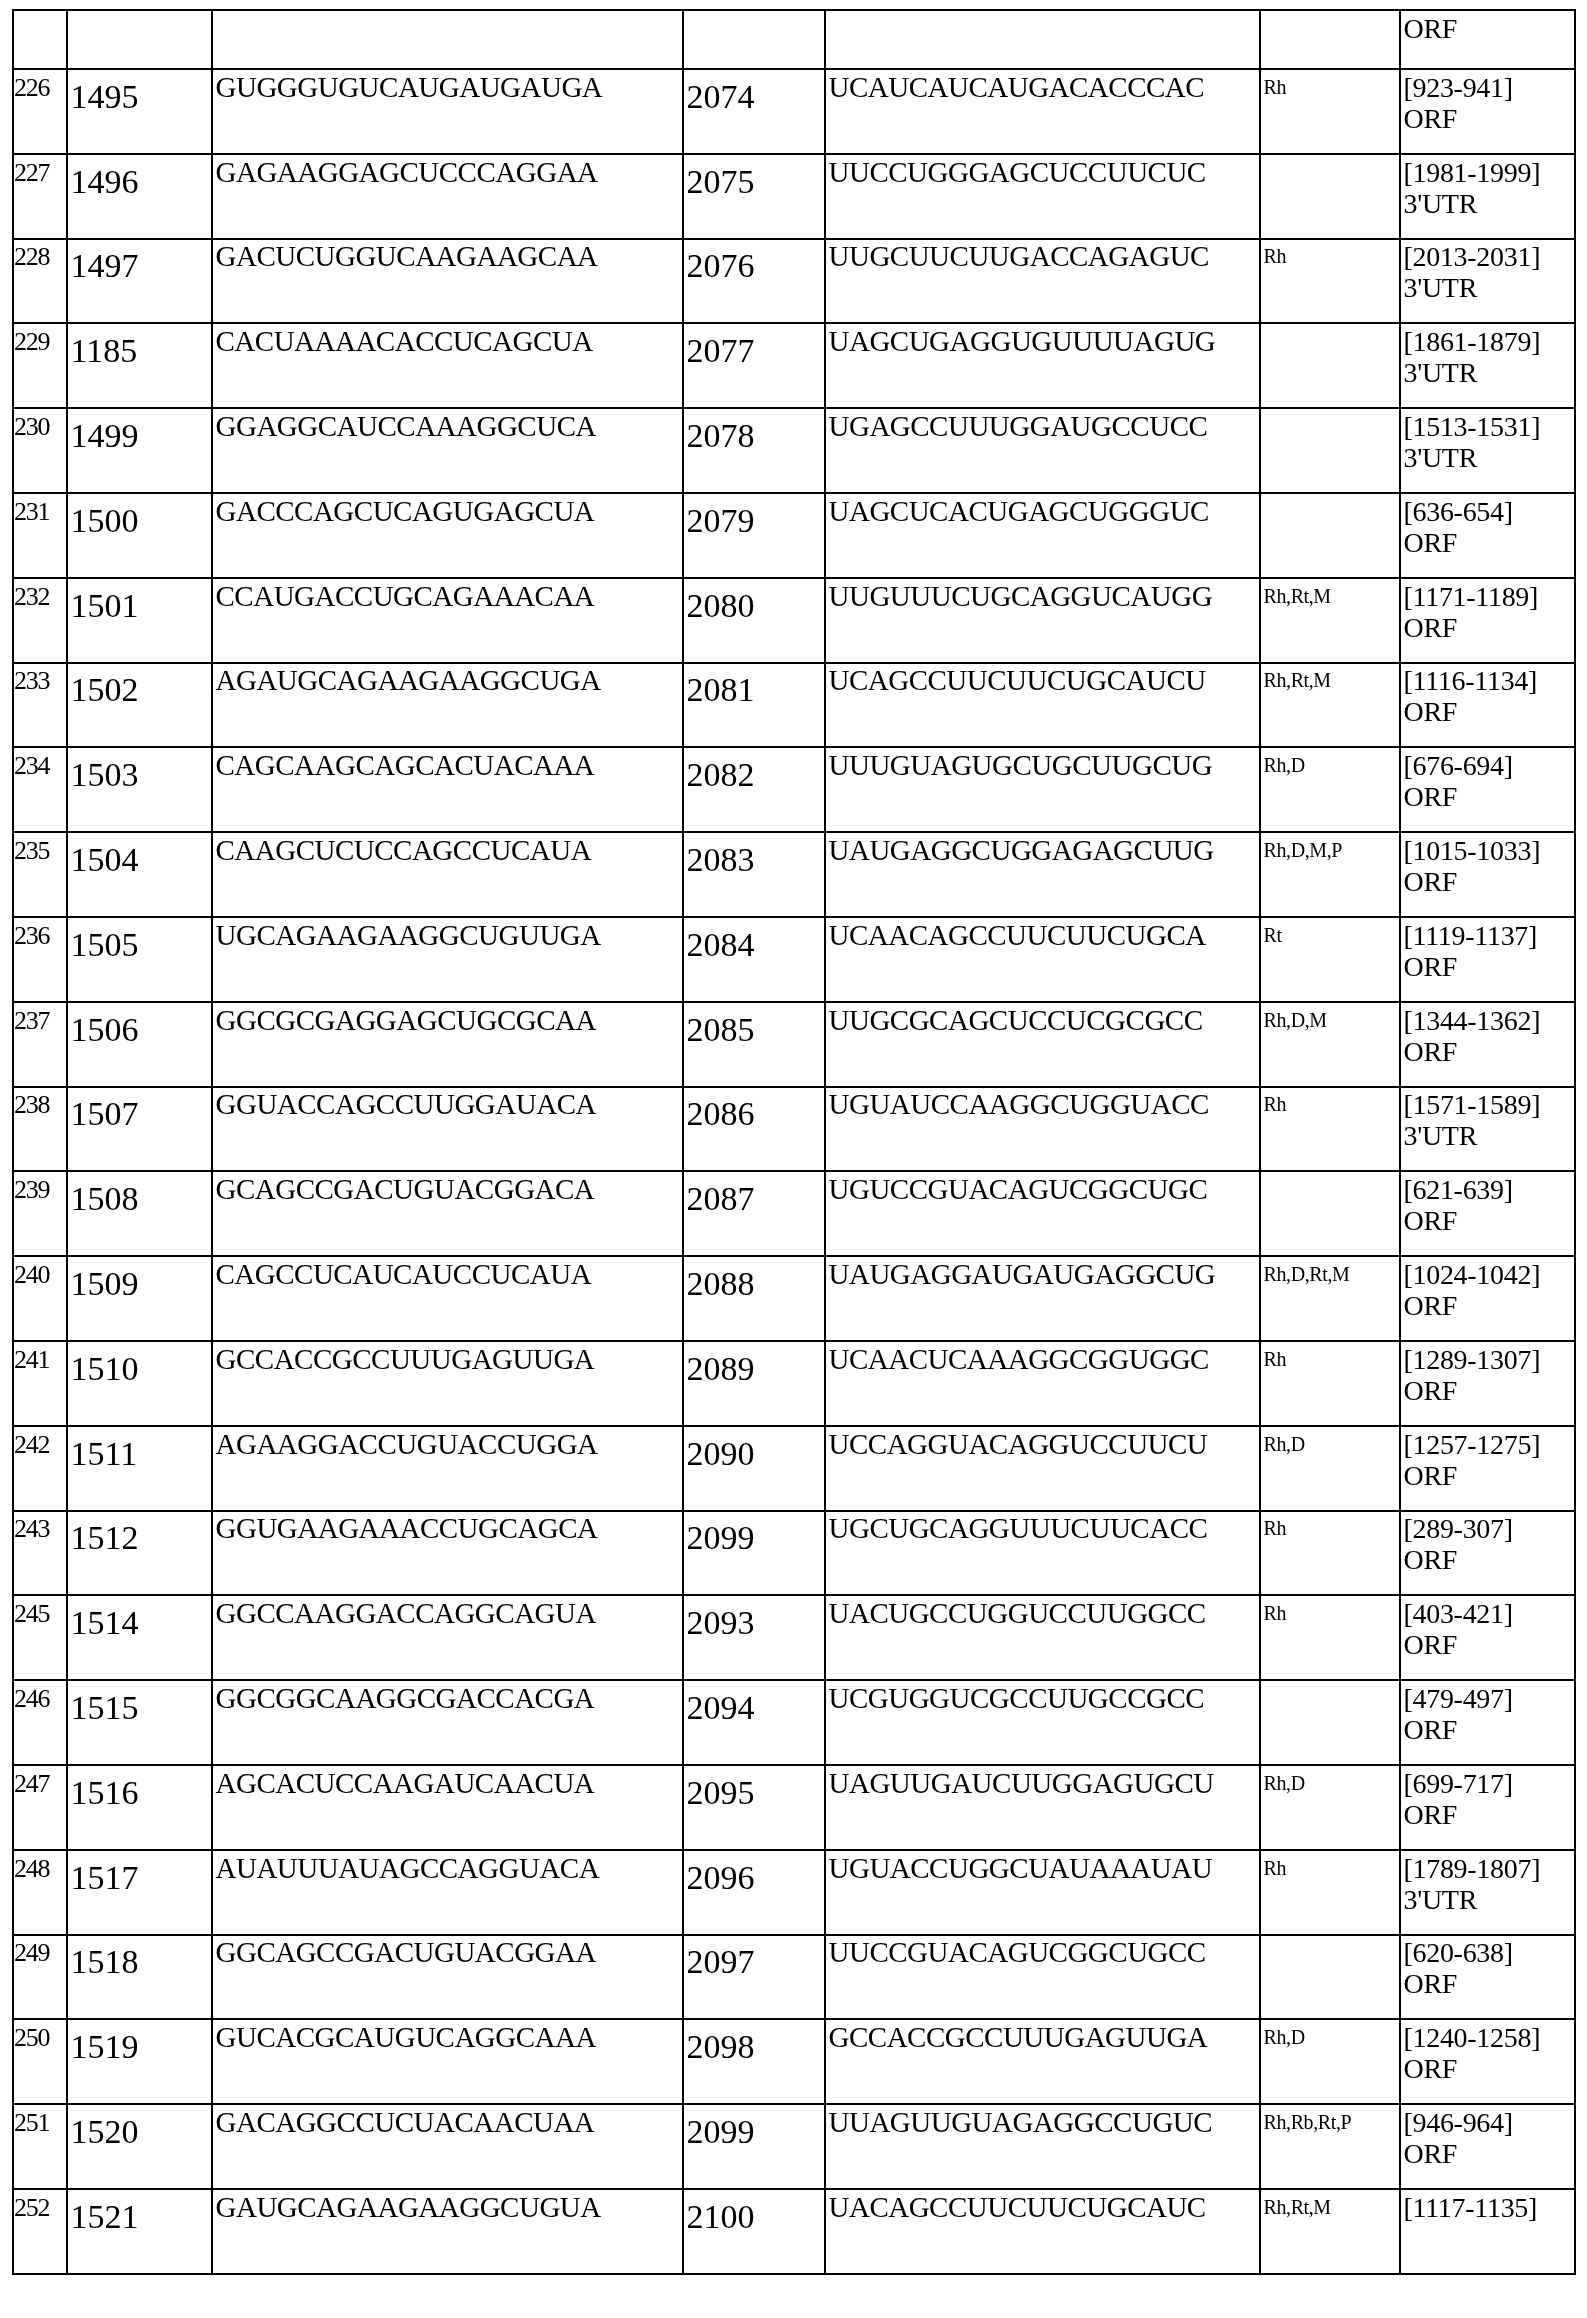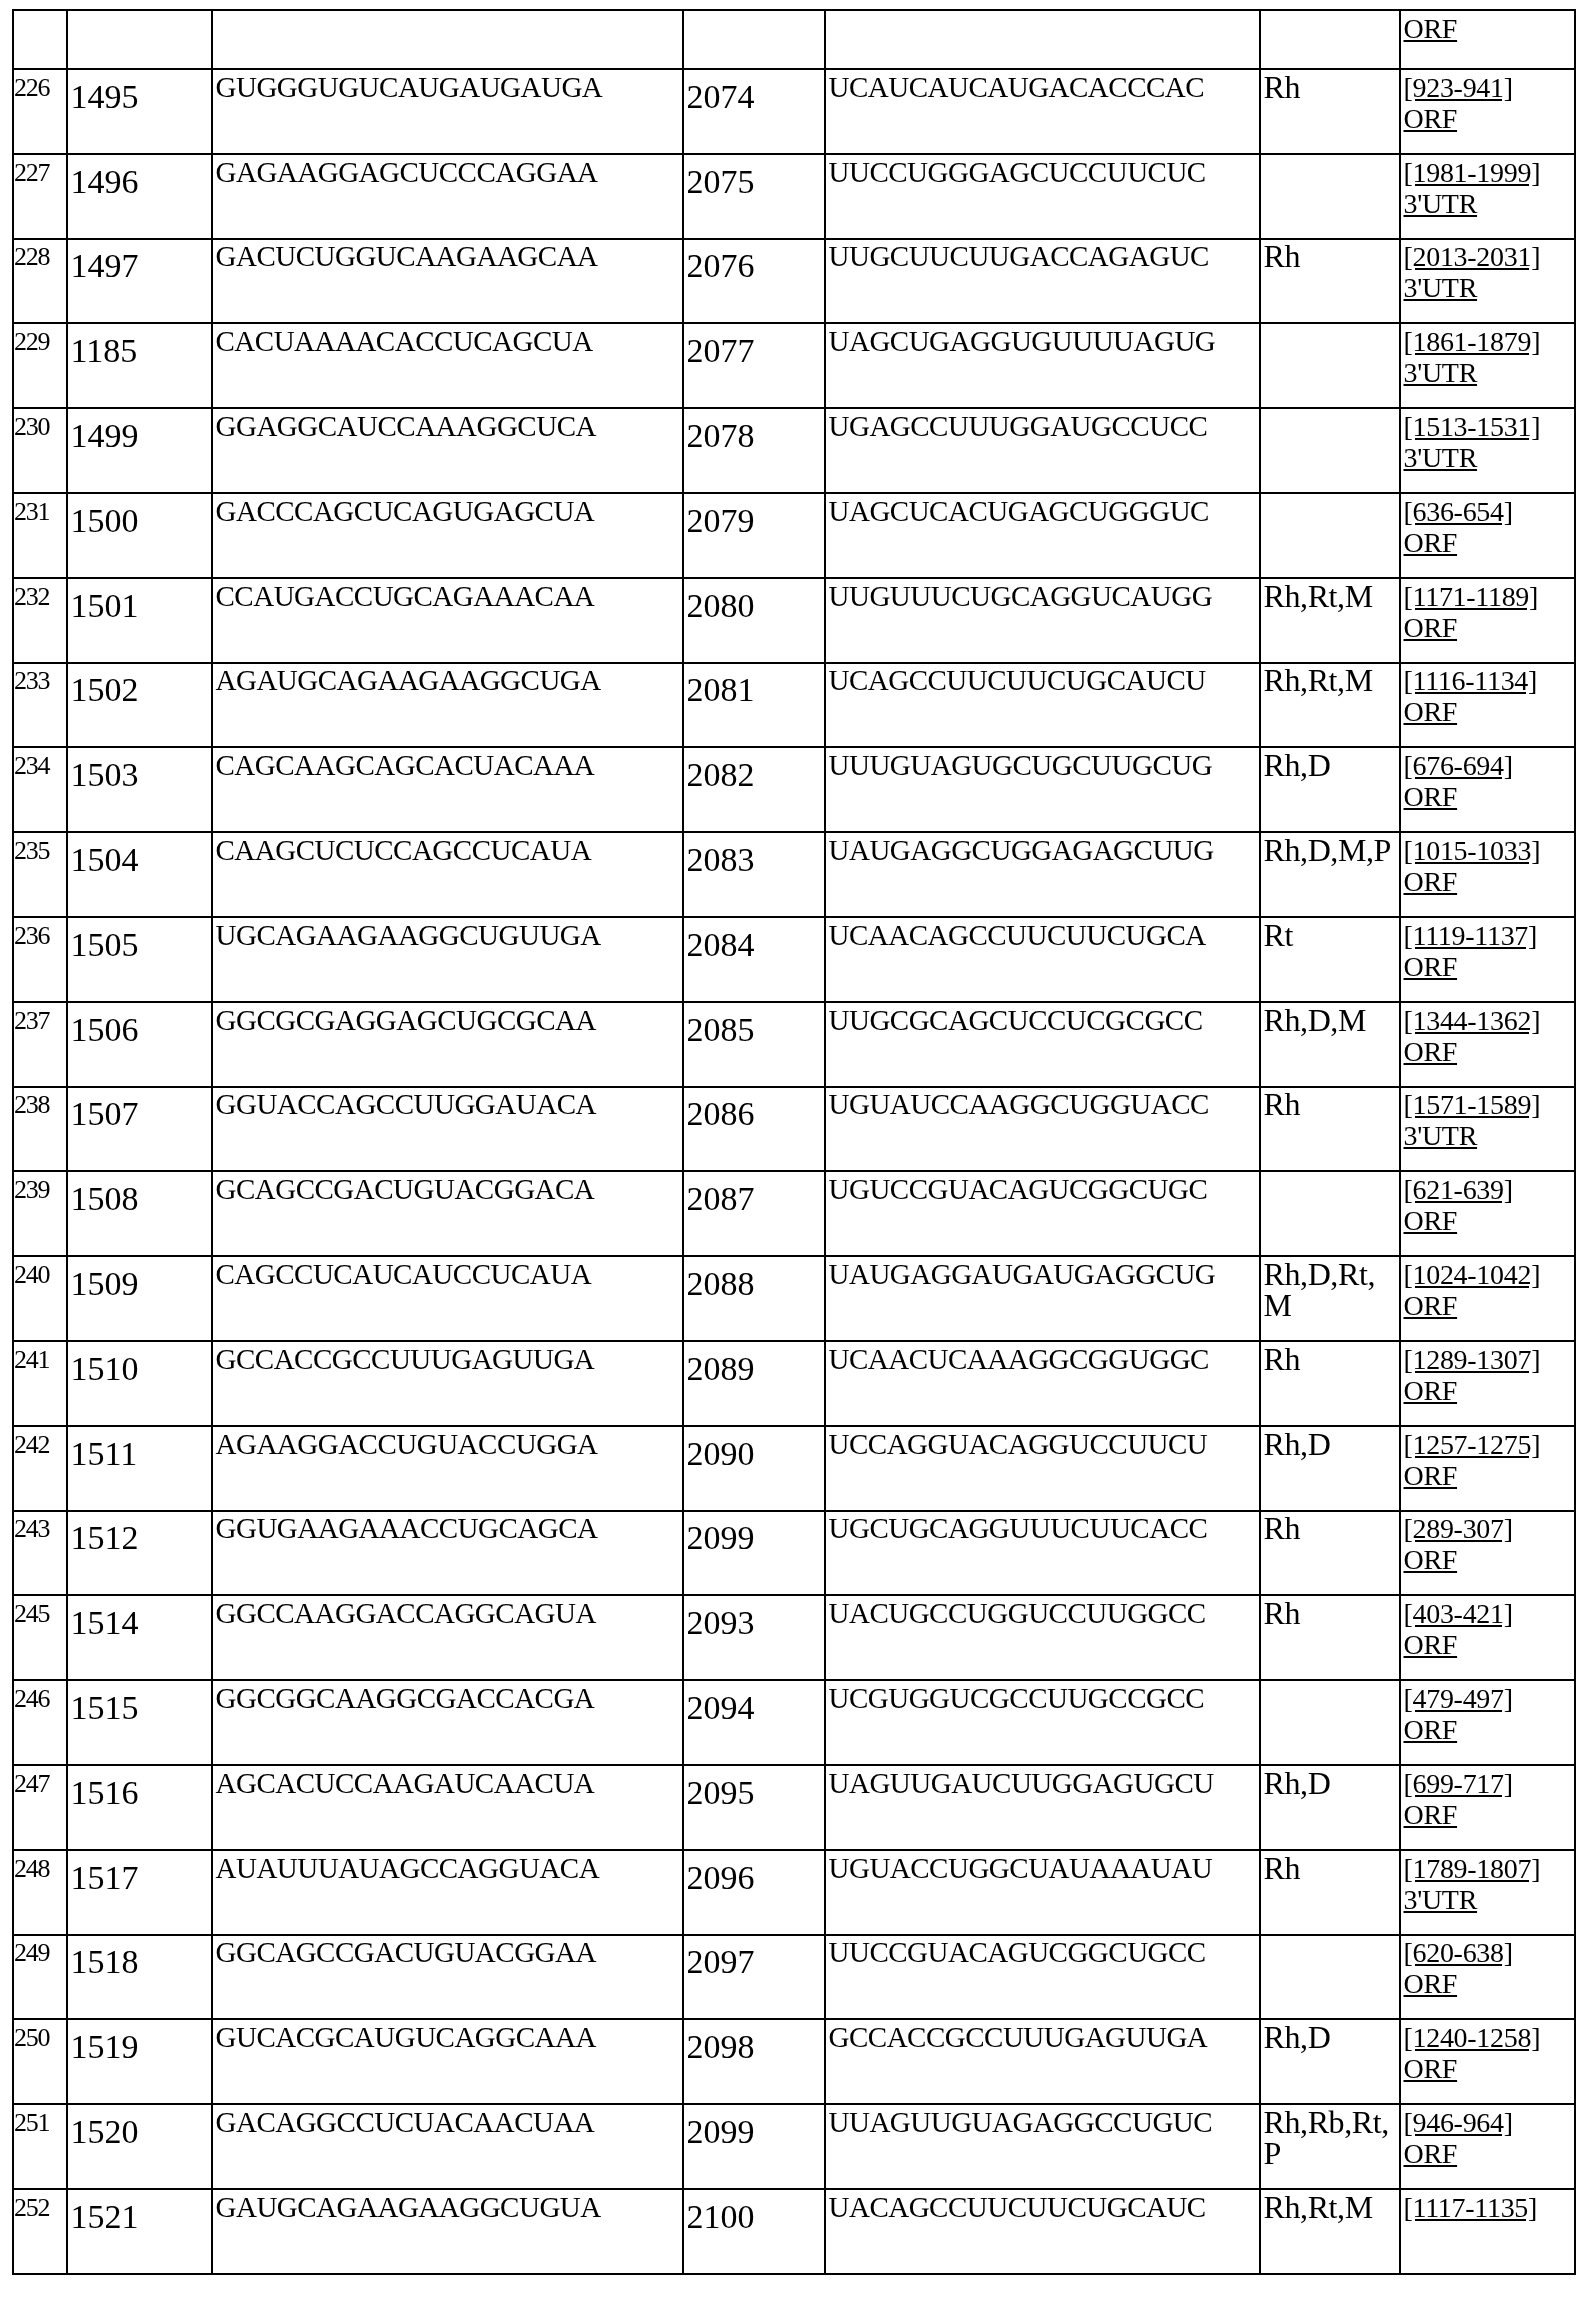--- a/index.html
+++ b/index.html
@@ -50,28 +50,28 @@
   .sid, .aid {
     font-size: 34px;
     line-height: 39px !important;
     padding-top: 6.8px !important;
   }
   .seq {
     font-size: 29px;
     letter-spacing: -0.5px;
   }
   .sp {
-    font-size: 32px;
+    font-size: 20px;
     letter-spacing: -0.4px;
   }
   .pos {
     font-size: 28px;
     letter-spacing: -0.3px;
   }
-  .pos span { display: block; text-decoration: underline; }
+  .pos span { display: block; }
 </style>
 </head>
 <body>
 
 <table class="sirna">
   <colgroup>
     <col class="c-idx">
       <col class="c-sense-id">
       <col class="c-sense-seq">
       <col class="c-anti-id">

